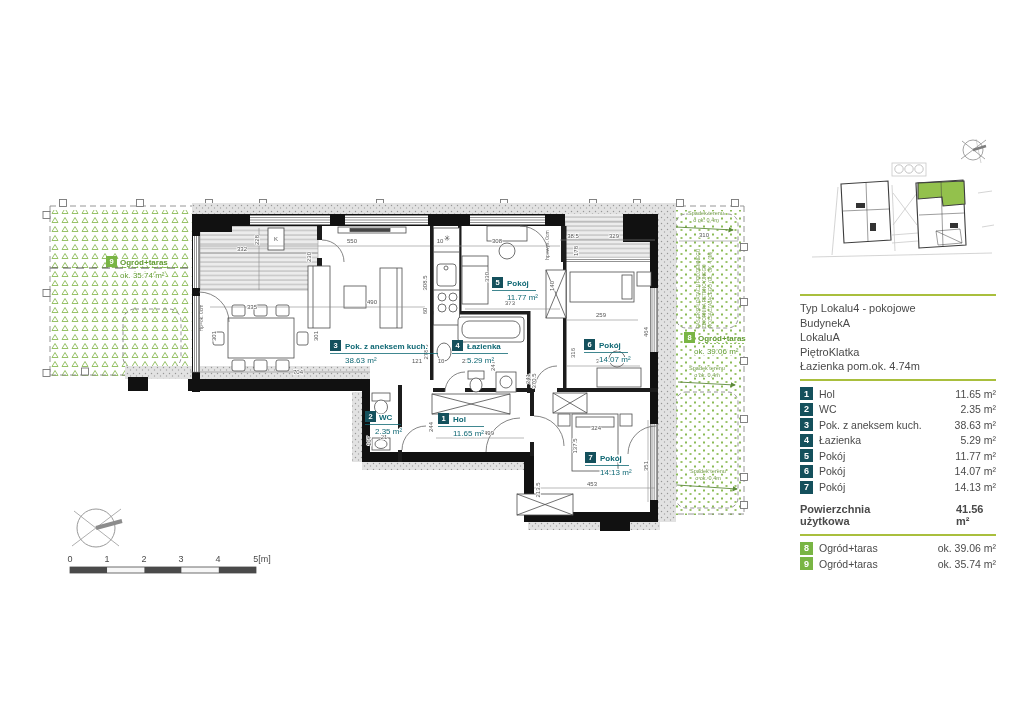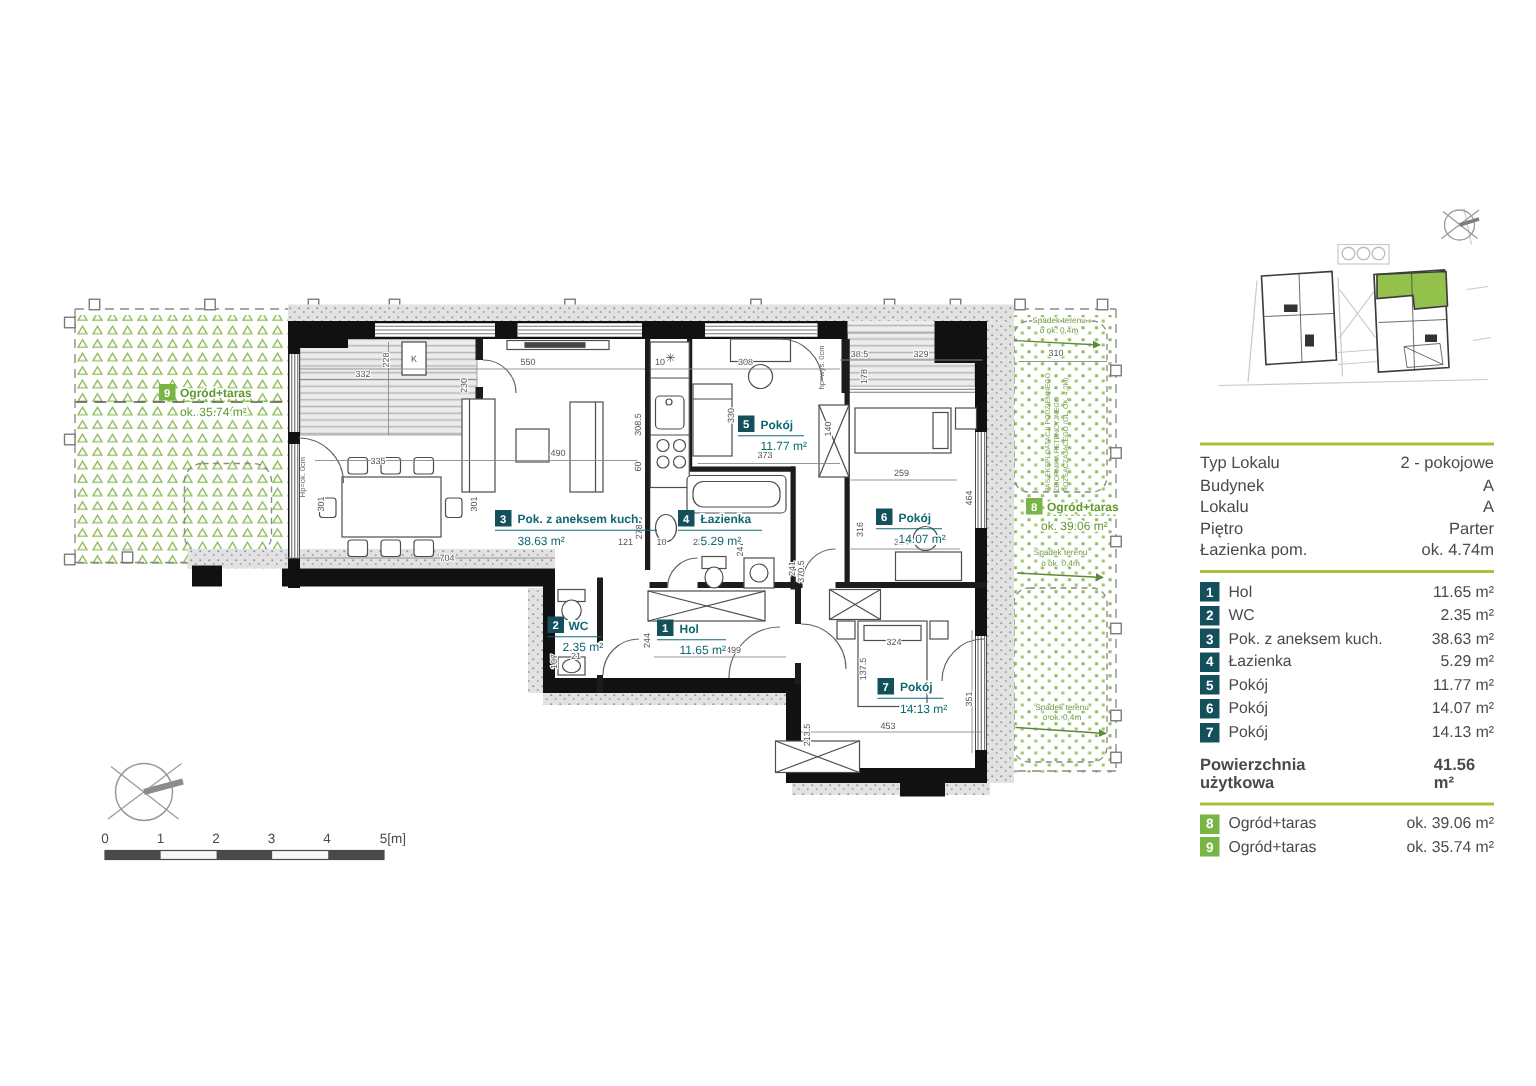--- a/index.html
+++ b/index.html
@@ -13,21 +13,21 @@
   .bnum{font-size:7.5px;fill:#fff;font-weight:bold;text-anchor:middle;}
   .gname{font-size:8px;fill:#5f9a2e;font-weight:bold;}
   .garea{font-size:8px;fill:#5f9a2e;}
   .ann{font-size:5.5px;fill:#6f9a44;text-anchor:middle;paint-order:stroke;stroke:#fff;stroke-width:1px;}
   .tank{font-size:4.6px;fill:#7da352;}
   .hp{font-size:5px;fill:#666;text-anchor:middle;}
   .tick{font-size:9px;fill:#4a4a4a;text-anchor:middle;}
   
   .panel{position:absolute;left:800px;top:135px;width:196px;color:#4a4a4a;}
   .sep{border-top:2px solid #a9bf3d;margin:7px 0 6px 0;}
-  .irow{display:flex;justify-content:space-between;font-size:11px;margin:2.5px 0;}
+  .irow{display:flex;font-size:11px;margin:2.5px 0;}
   .rrow{display:flex;align-items:center;font-size:10.5px;margin:2.6px 0;}
   .rrow .nm{margin-left:6px;}
   .rrow .ar{margin-left:auto;}
   .bdg{width:13px;height:13px;display:inline-flex;align-items:center;justify-content:center;
        color:#fff;font-size:9px;font-weight:bold;flex:0 0 13px;}
   .bdg.t{background:#14505c;}
   .bdg.g{background:#79b544;}
   .trow{display:flex;justify-content:space-between;font-size:11px;font-weight:bold;margin-top:9px;gap:44px;}
 </style>
 </head>
@@ -541,33 +541,33 @@
       <line x1="161" y1="24" x2="186" y2="5"></line>
       <line x1="162" y1="6" x2="185" y2="24"></line>
       <line x1="173" y1="15" x2="186" y2="11" stroke="#7d7d7d" stroke-width="2.4"></line>
     </g>
   </svg>
 
   <div class="sep"></div>
 
   <div class="irow">
         <span>Typ Lokalu</span>
-        <span>2 - pokojowe</span>
+        <span>4 - pokojowe</span>
       </div>
   <div class="irow">
         <span>Budynek</span>
         <span>A</span>
       </div>
   <div class="irow">
         <span>Lokalu</span>
         <span>A</span>
       </div>
   <div class="irow">
         <span>Piętro</span>
-        <span>Parter</span>
+        <span>Klatka</span>
       </div>
   <div class="irow">
         <span>Łazienka pom.</span>
         <span>ok. 4.74m</span>
       </div>
 
   <div class="sep"></div>
 
   <div class="rrow">
         <span class="bdg t">1</span>

